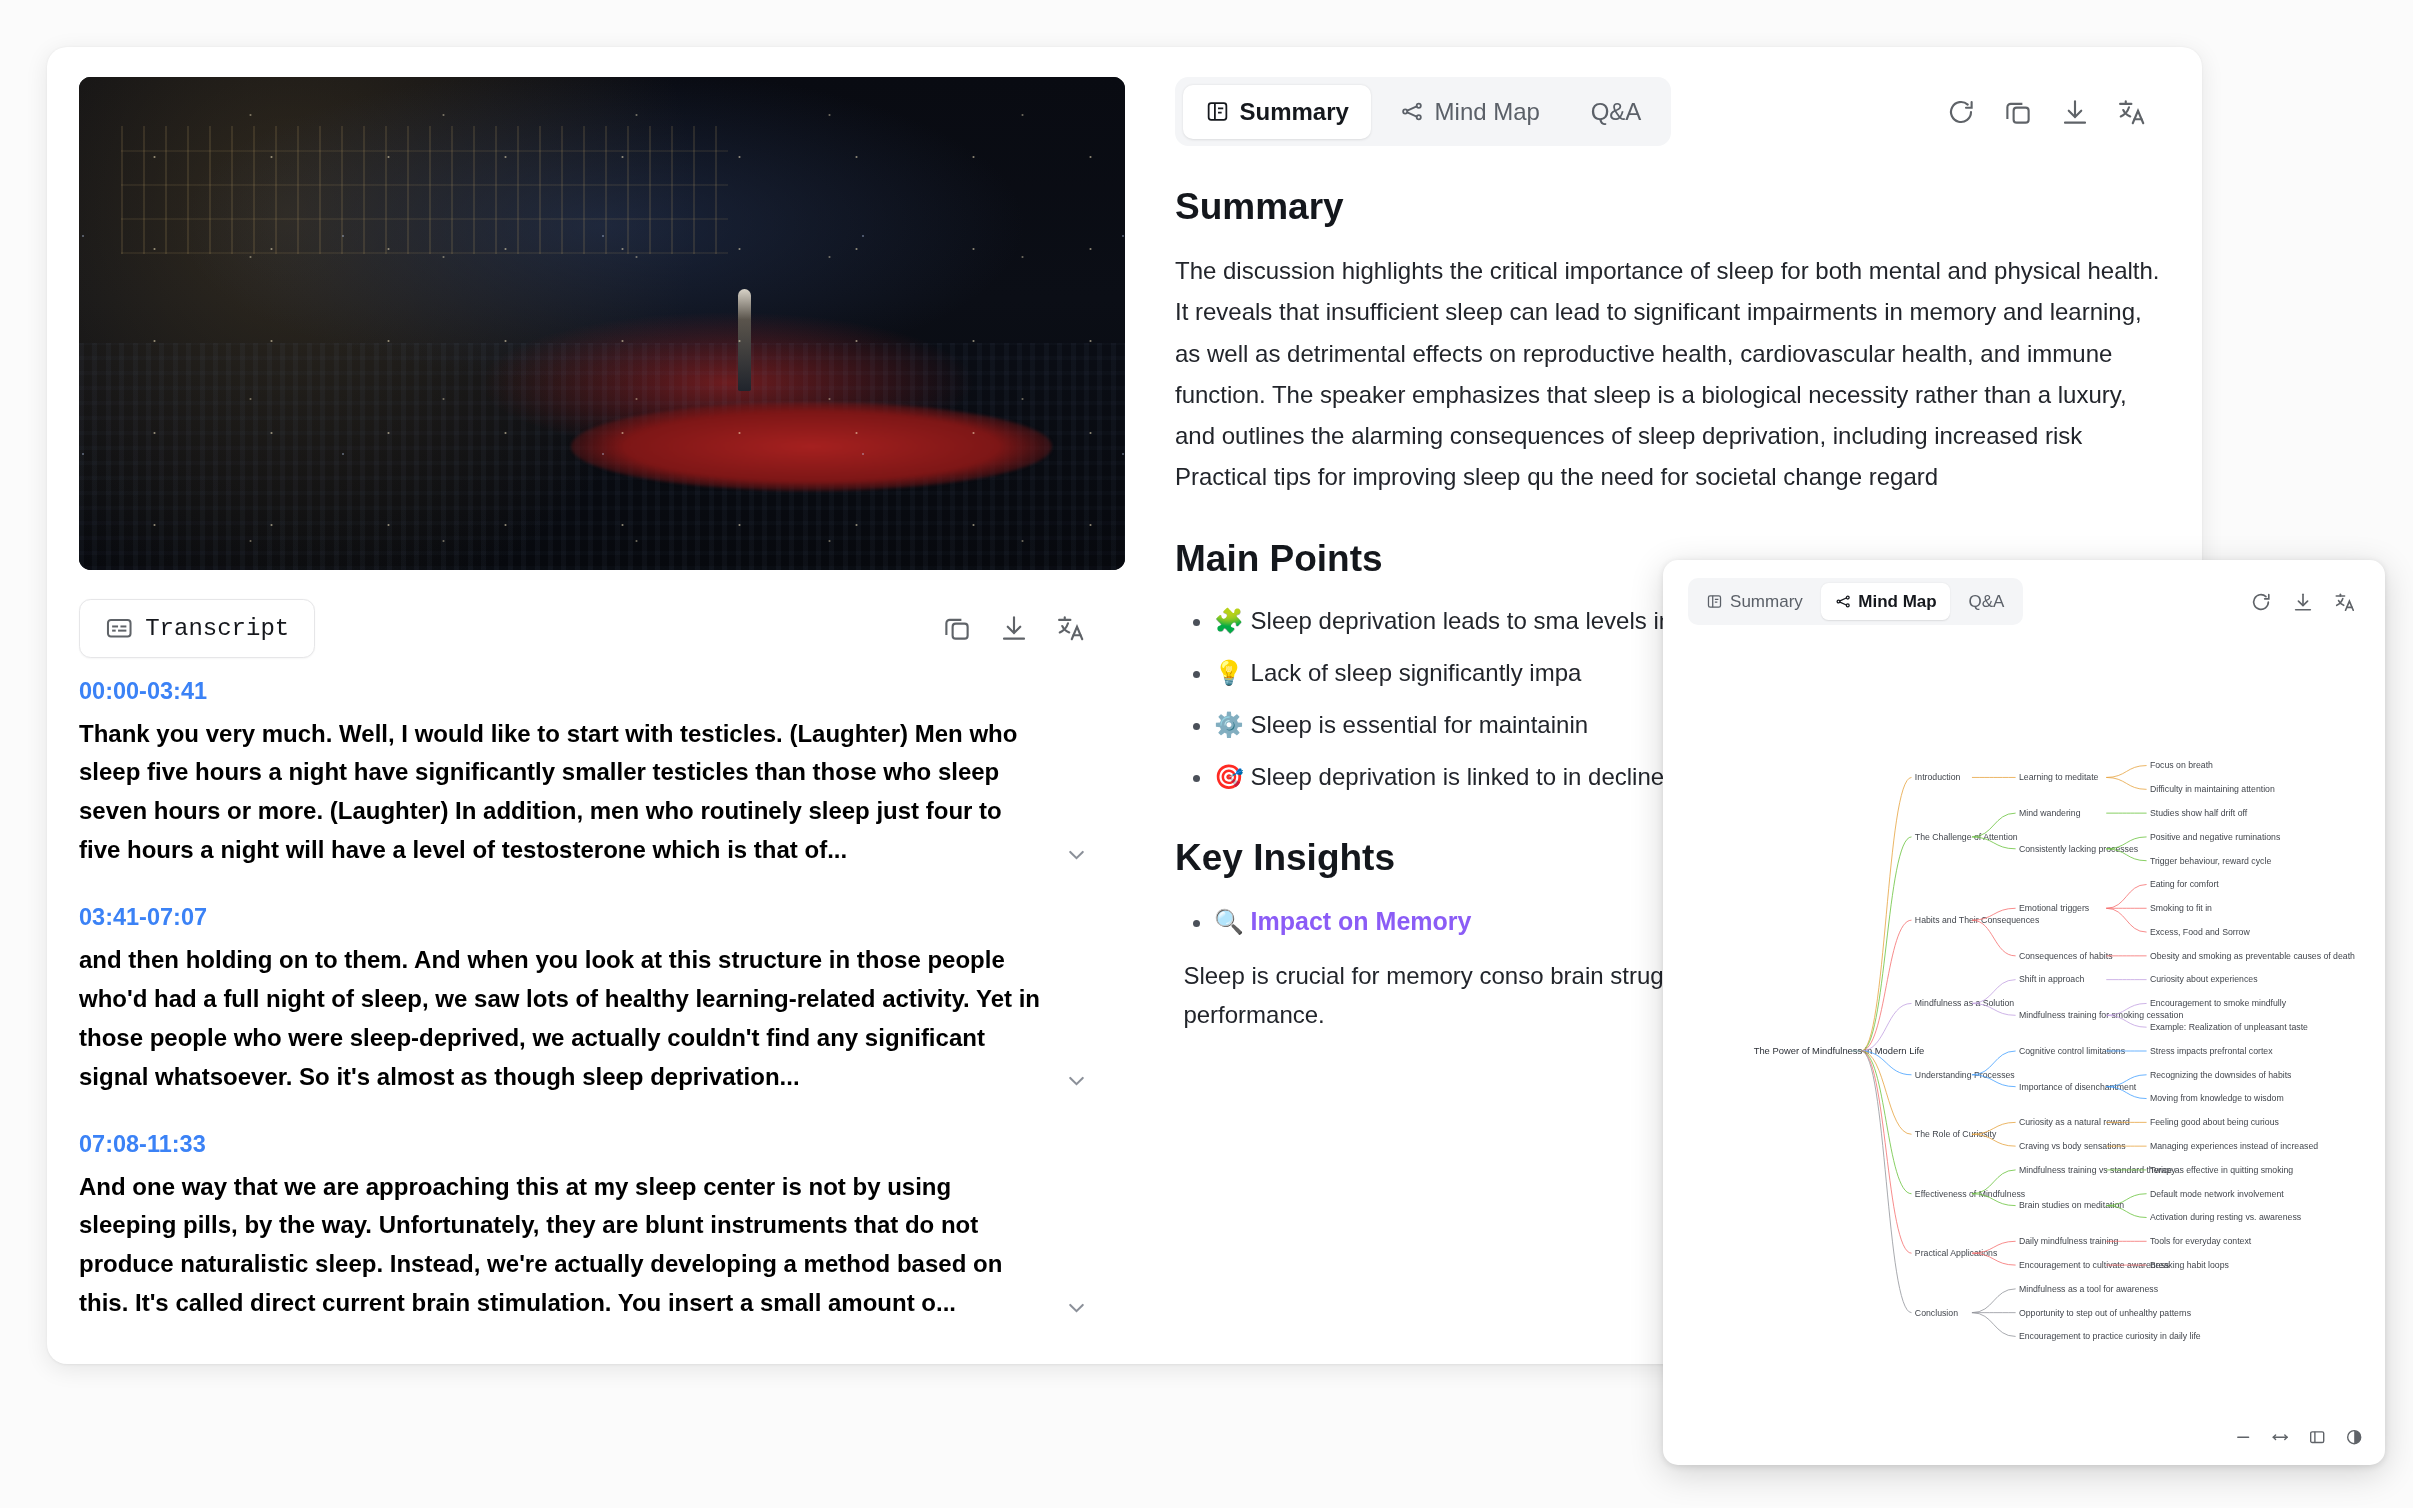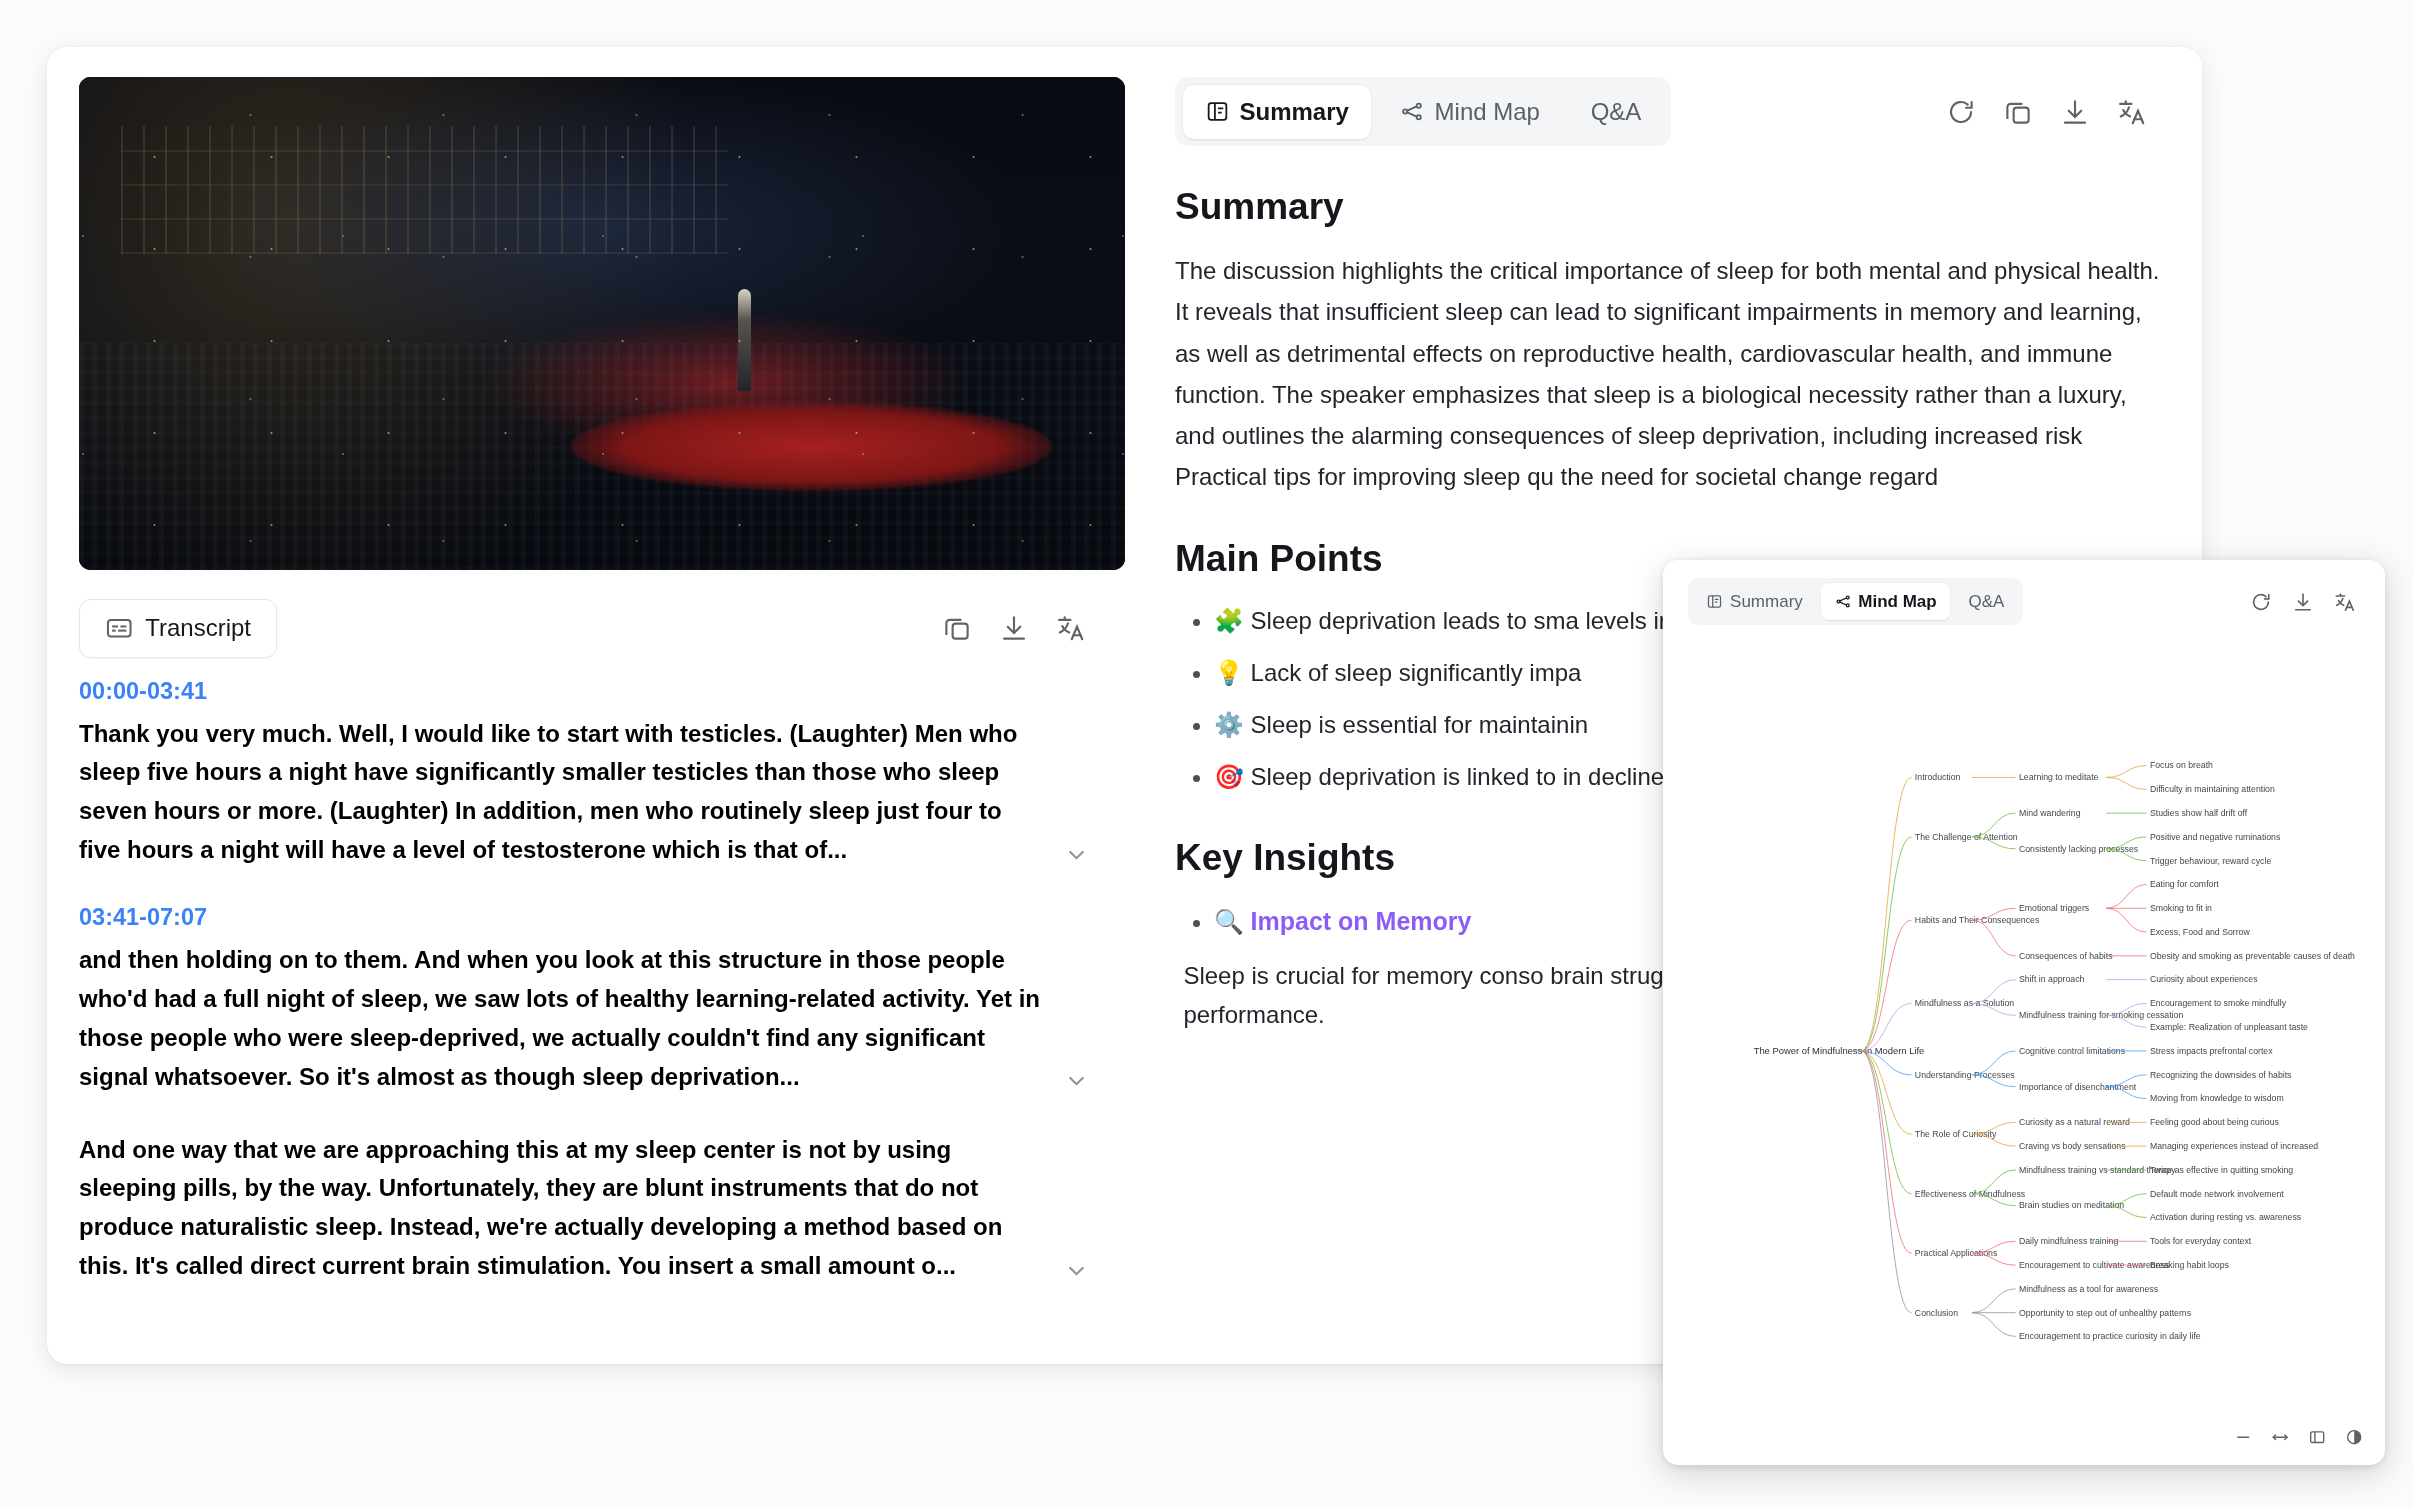--- a/index.html
+++ b/index.html
@@ -87,20 +87,21 @@
       radial-gradient(circle, rgba(200,220,255,0.6) 0.8px, rgba(0,0,0,0) 1.3px);
     background-size: 117px 92px, 193px 142px, 260px 218px;
     background-position: 17px 34px, 75px 109px, 134px 50px;
     opacity: 0.55;
   }
 
   .transcript-bar {
     margin-top: 28.5px;
     display: flex; align-items: center;
     height: 59px;
+    font-family: Liberation Mono, monospace;
   }
   .pill {
     display: inline-flex; align-items: center; gap: 11.7px;
     height: 59px; padding: 0 25px;
     border: 0.8px solid #e6e6e8;
     border-radius: 11.7px;
     background: #fff;
     font-size: 24px; color: #16181d;
     box-shadow: 0 0.8px 1.7px rgba(0,0,0,0.04);
     cursor: pointer;
@@ -296,20 +297,21 @@
           <div class="seg-time">03:41-07:07</div>
           <div class="seg-text">and then holding on to them. And when you look at this structure in those people who'd had a full night of sleep, we saw lots of healthy learning-related activity. Yet in those people who were sleep-deprived, we actually couldn't find any significant signal whatsoever. So it's almost as though sleep deprivation...</div>
           <span class="chev">
             <svg viewBox="0 0 24 24" fill="none" stroke="currentColor" stroke-width="2" stroke-linecap="round">
                 <path d="M6 9.5l6 6 6-6"></path>
               </svg>
           </span>
         </div>
 
         <div class="seg">
+          <div class="seg-time">07:08-11:33</div>
           <div class="seg-text">And one way that we are approaching this at my sleep center is not by using sleeping pills, by the way. Unfortunately, they are blunt instruments that do not produce naturalistic sleep. Instead, we're actually developing a method based on this. It's called direct current brain stimulation. You insert a small amount o...</div>
           <span class="chev">
             <svg viewBox="0 0 24 24" fill="none" stroke="currentColor" stroke-width="2" stroke-linecap="round">
                 <path d="M6 9.5l6 6 6-6"></path>
               </svg>
           </span>
         </div>
 
       </div>
     </div>

